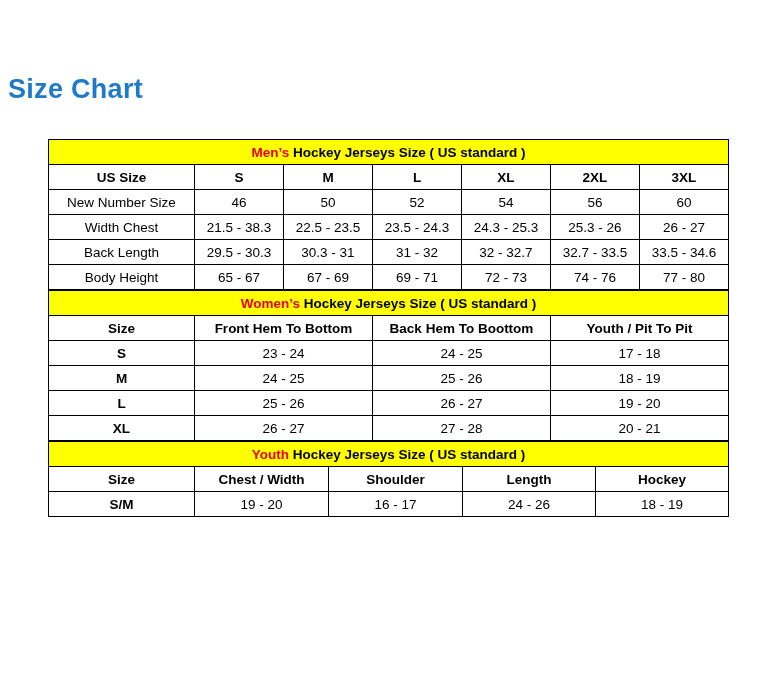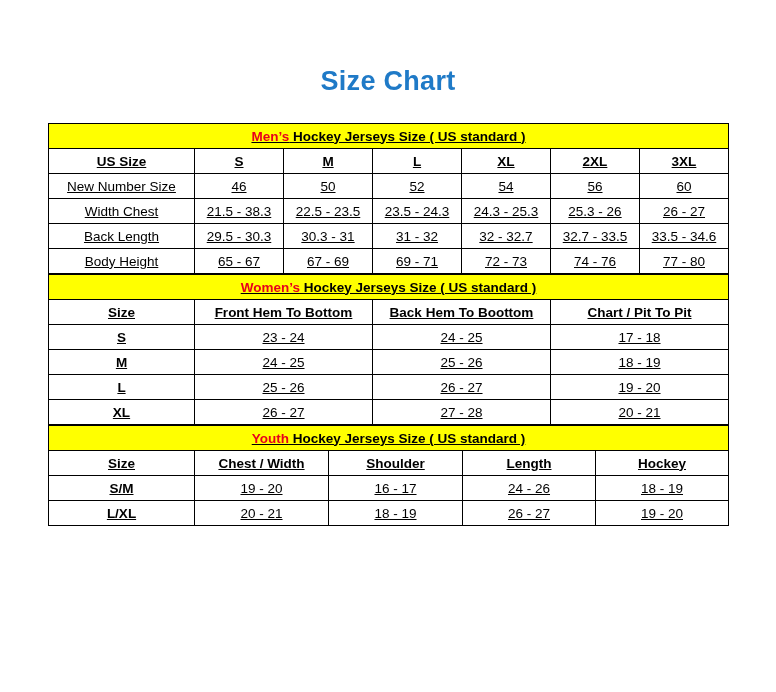--- a/index.html
+++ b/index.html
@@ -15,34 +15,32 @@
     position: relative;
   }
   .page {
     width: 776px;
     height: 692px;
     box-sizing: border-box;
     padding: 0;
     position: relative;
   }
   .title {
-    text-align: center;
     color: #1f7ac7;
     font-size: 27px;
     font-weight: bold;
-    margin: 0;
+    margin: 8px;
     padding-top: 68px;
     letter-spacing: 0.3px;
     line-height: 1;
   }
   .tables-wrap {
     margin: 0 auto;
     width: 680px;
     padding-top: 28px;
-    text-decoration: underline;
   }
   table.chart {
     border-collapse: collapse;
     width: 680px;
     table-layout: fixed;
   }
   table.chart td {
     border: 1px solid #000000;
     text-align: center;
     vertical-align: middle;
@@ -149,21 +147,21 @@
           <col style="width:178px">
       </colgroup>
       <tbody>
         <tr>
           <td class="section-header" colspan="4"><span class="accent">Women’s</span><span> Hockey Jerseys Size ( US standard )</span></td>
         </tr>
         <tr>
           <td class="col-header">Size</td>
           <td class="col-header">Front Hem To Bottom</td>
           <td class="col-header">Back Hem To Boottom</td>
-          <td class="col-header">Chart / Pit To Pit</td>
+          <td class="col-header">Youth / Pit To Pit</td>
         </tr>
         <tr>
           <td class="row-label-bold">S</td>
           <td>23 - 24</td>
           <td>24 - 25</td>
           <td>17 - 18</td>
         </tr>
         <tr>
           <td class="row-label-bold">M</td>
           <td>24 - 25</td>
@@ -204,24 +202,17 @@
           <td class="col-header">Length</td>
           <td class="col-header">Hockey</td>
         </tr>
         <tr>
           <td class="row-label-bold">S/M</td>
           <td>19 - 20</td>
           <td>16 - 17</td>
           <td>24 - 26</td>
           <td>18 - 19</td>
         </tr>
-        <tr>
-          <td class="row-label-bold">L/XL</td>
-          <td>20 - 21</td>
-          <td>18 - 19</td>
-          <td>26 - 27</td>
-          <td>19 - 20</td>
-        </tr>
       </tbody>
     </table>
 
   </div>
 </div>
 
 </body></html>

